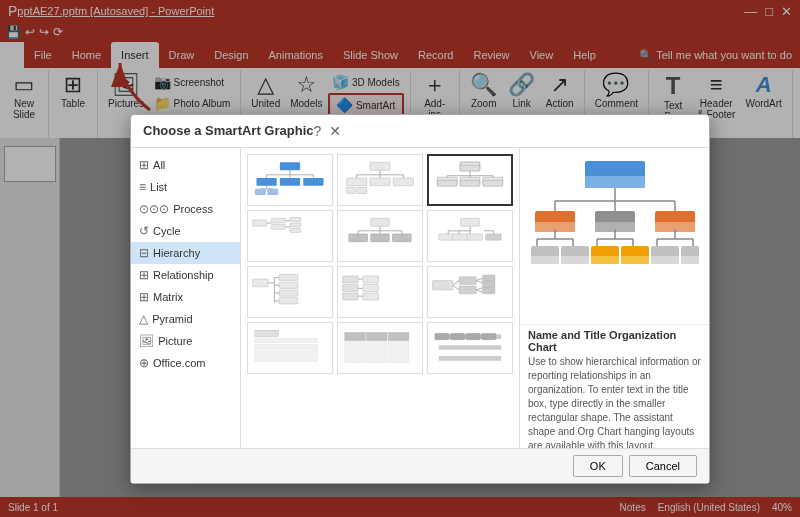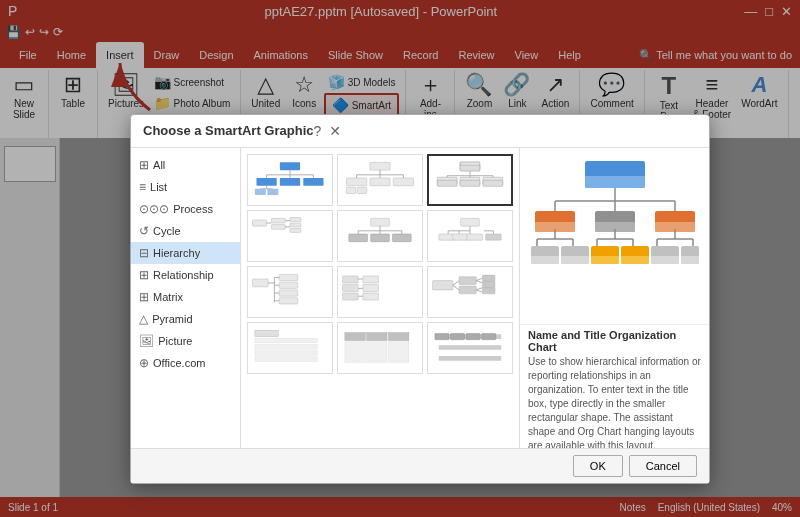--- a/index.html
+++ b/index.html
@@ -10,21 +10,21 @@
       height: 22px;
       background: #c0392b;
       display: flex;
       align-items: center;
       justify-content: space-between;
       padding: 0 8px;
       color: white;
       font-size: 11px;
     }
     #title-bar-left { display: flex; align-items: center; gap: 4px; }
-    #title-bar-center { flex: 1; text-align: center; font-size: 13px; }
+    #title-bar-center { flex: 1; font-size: 11px; text-decoration: underline; }
     #title-bar-right { display: flex; gap: 8px; font-size: 13px; }
     .title-ctrl { cursor: pointer; }
 
     
     #quick-access {
       height: 20px;
       background: #c0392b;
       display: flex;
       align-items: center;
       padding: 0 6px;
@@ -33,21 +33,22 @@
     .qa-icon { color: white; font-size: 12px; cursor: pointer; }
 
     
     #ribbon {
       background: #fff;
       border-bottom: 1px solid #d0d0d0;
     }
     #ribbon-tabs {
       display: flex;
       background: #c0392b;
-      padding-left: 9px;
+      padding-left: 0;
+      margin-left: 24px;
     }
     .ribbon-tab {
       padding: 4px 10px;
       color: white;
       font-size: 11px;
       cursor: pointer;
       height: 26px;
       display: flex;
       align-items: center;
     }
@@ -383,21 +384,21 @@
       </div>
 
       <div class="ribbon-group">
         <div class="ribbon-group-items">
           <div class="ribbon-btn">
             <span class="icon">△</span>
             <span class="label">United</span>
           </div>
           <div class="ribbon-btn">
             <span class="icon">☆</span>
-            <span class="label">Icons</span>
+            <span class="label">Models</span>
           </div>
           <div class="ribbon-col">
             <div class="ribbon-btn-small">
               <span class="icon">🧊</span>
               <span>3D Models</span>
             </div>
             <div class="ribbon-btn-small smartart-btn" style="border:2px solid #c0392b; background:#fff0f0; padding:2px 6px; border-radius:2px;">
               <span class="icon">🔷</span>
               <span>SmartArt</span>
             </div>

